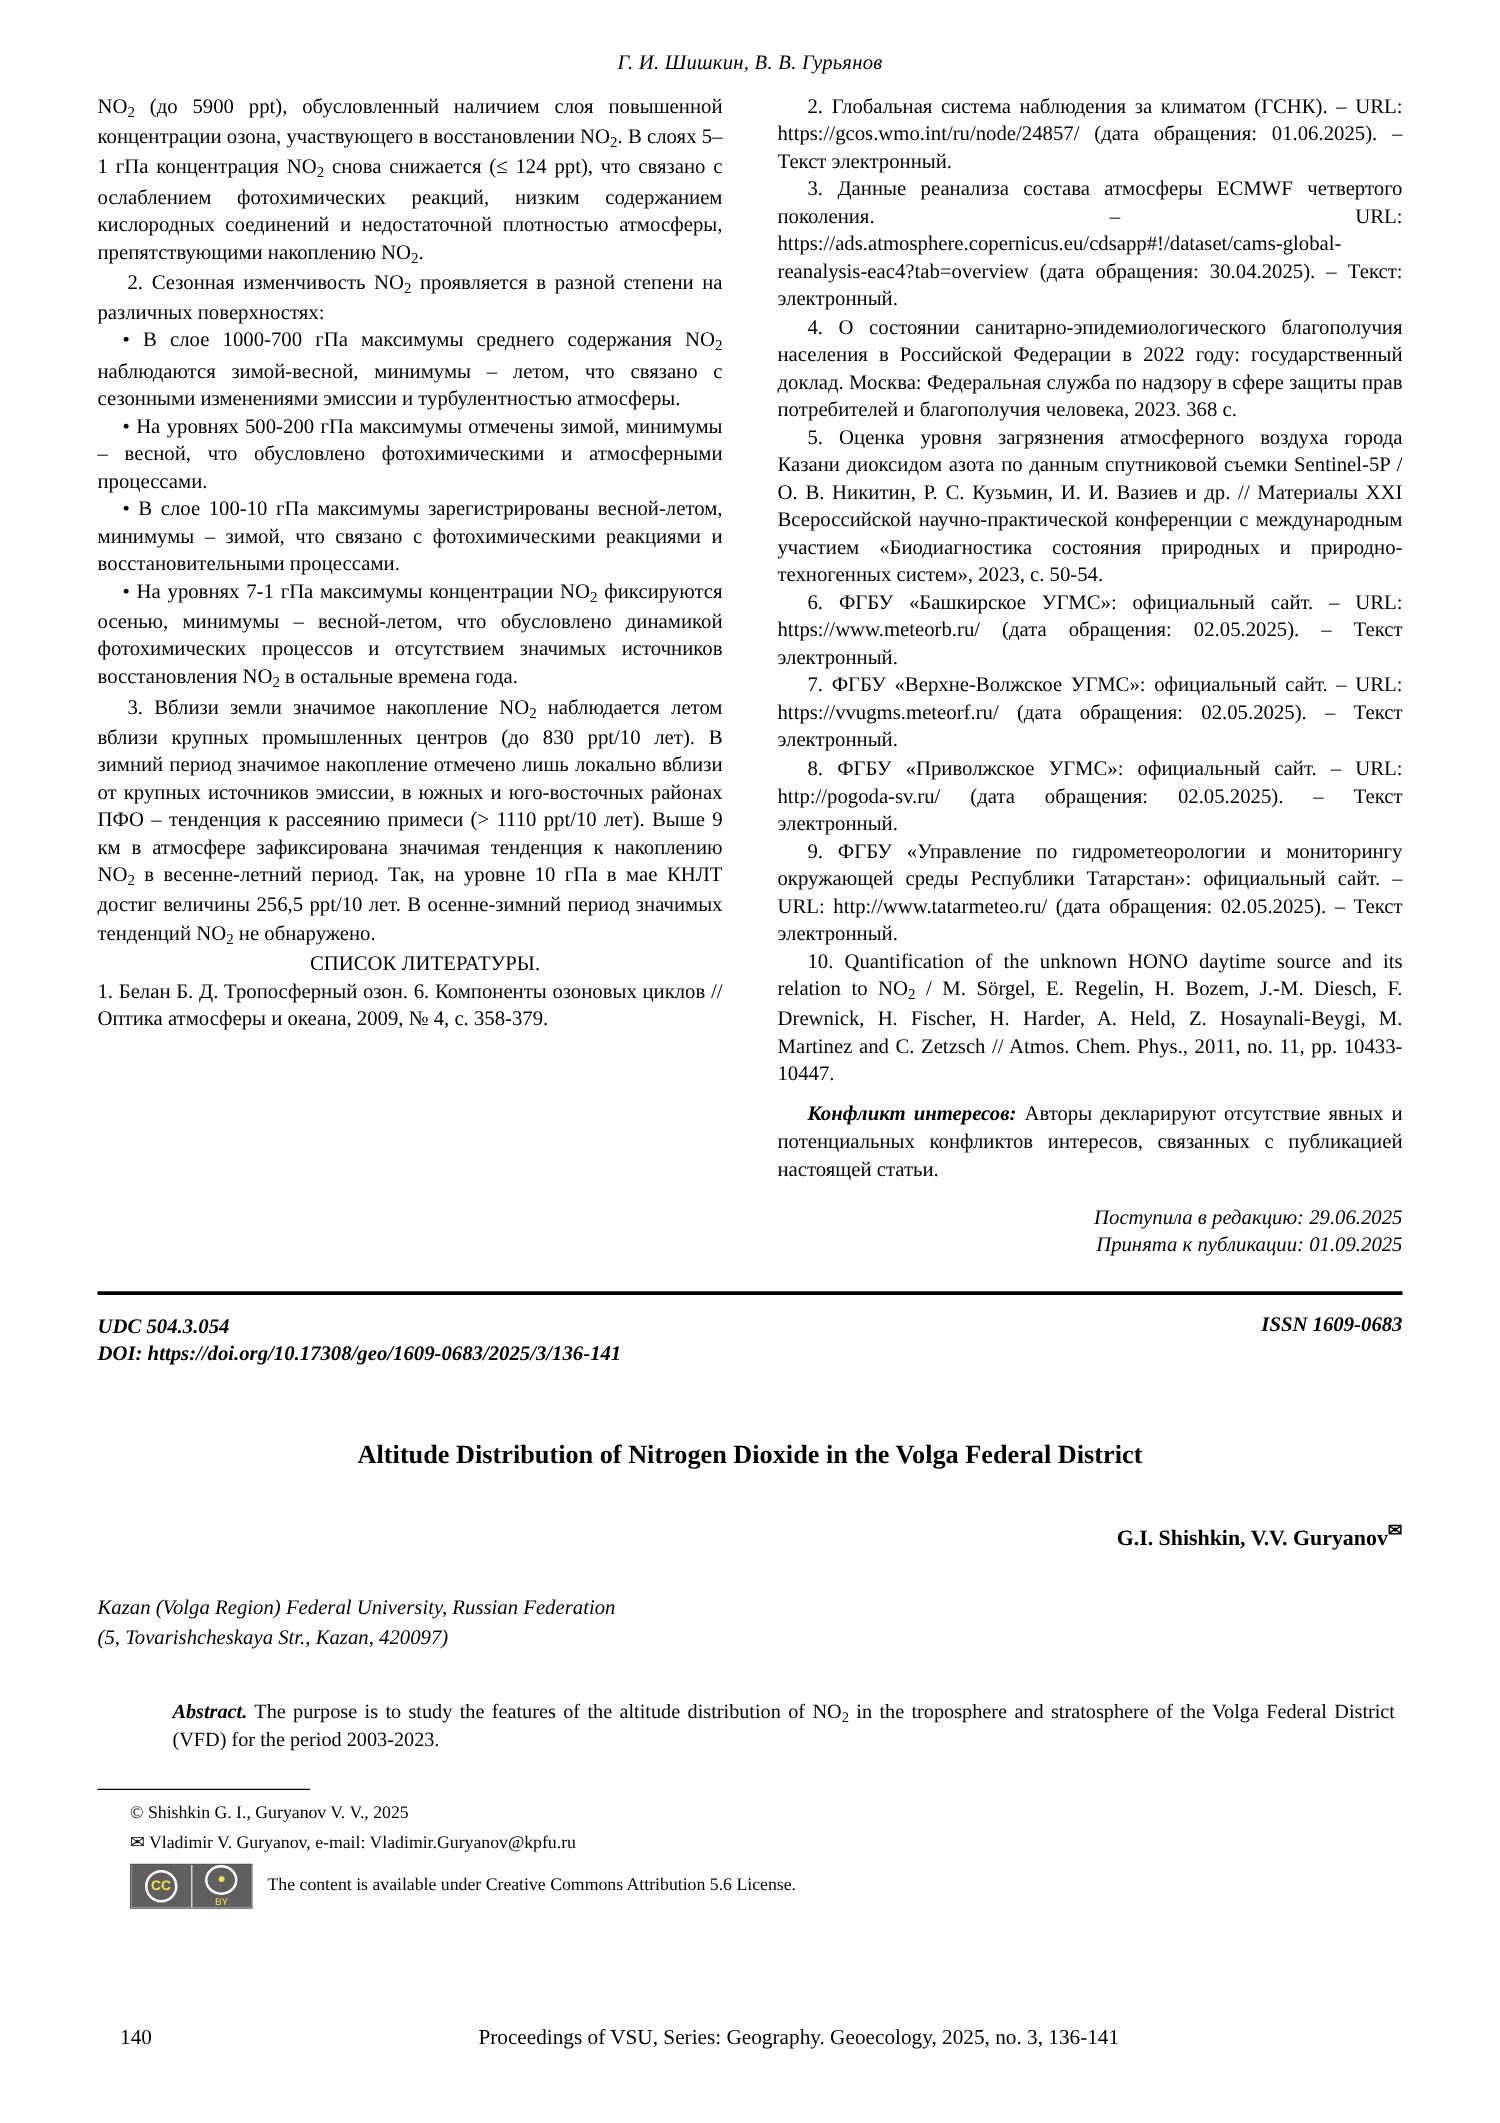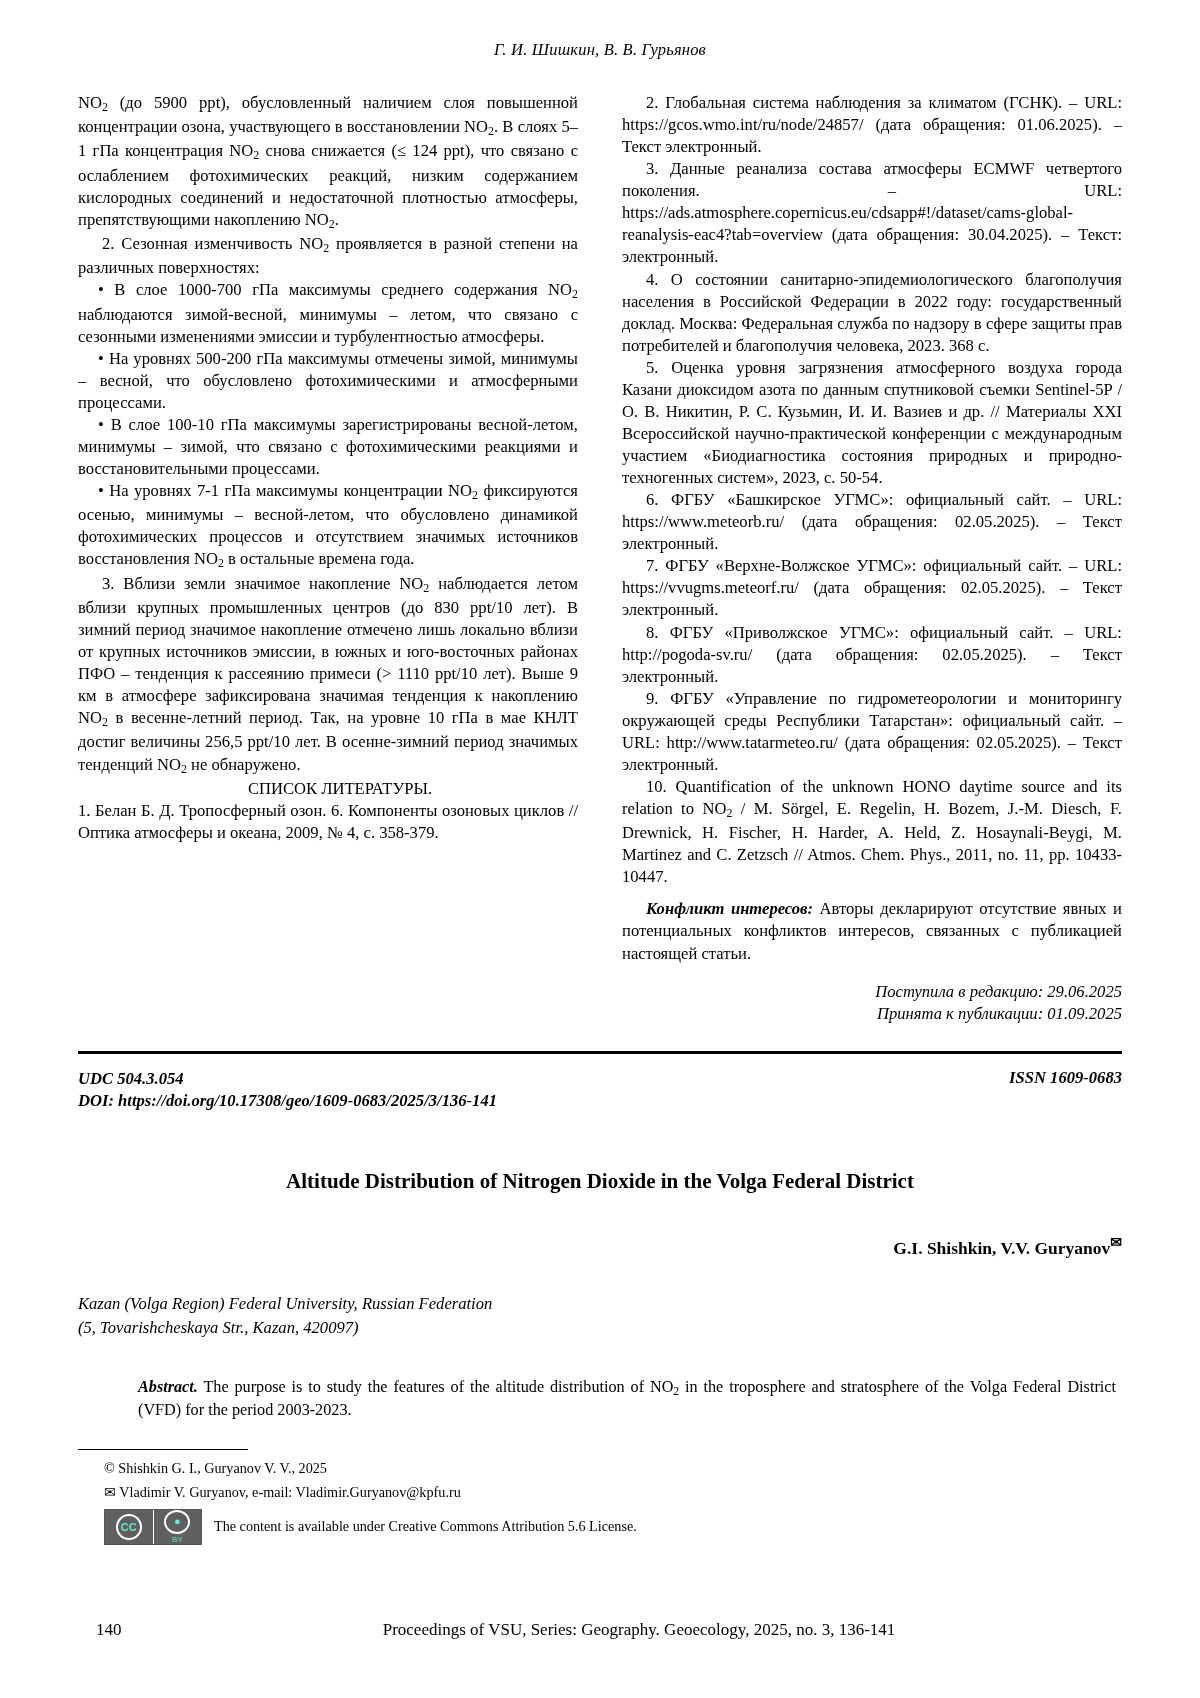--- a/index.html
+++ b/index.html
@@ -17,21 +17,21 @@
   .running-head {
     text-align:center;
     font-style:italic;
     font-size:16.5px;
     margin-top:40px;
     letter-spacing:0.2px;
   }
   .columns {
     display:flex;
     gap:44px;
-    margin-top:32px;
+    margin-top:14px;
   }
   .col {
     width:504px;
     font-size:16.6px;
     line-height:1.33;
     text-align:justify;
     text-justify:inter-word;
     hyphens:auto;
   }
   .col p { margin:0; text-indent:24px; }
@@ -94,21 +94,21 @@
   .footnotes .fn { margin:0 0 2px 0; }
   .cc-row { display:flex; align-items:center; gap:12px; margin-top:6px; }
   .cc-badge {
     width:96px; height:34px;
     border:1px solid #555;
     display:flex; overflow:hidden;
     background:#fff;
   }
   .cc-left, .cc-right {
     flex:1; display:flex; align-items:center; justify-content:center;
-    background:#5f5f5f; color:#5eead4;
+    background:#5f5f5f; color:#fde047;
   }
   .cc-left { border-right:1px solid #fff; }
   .cc-circle {
     width:22px; height:22px; border-radius:50%;
     border:2px solid #fff; display:flex; align-items:center;
     justify-content:center; font-size:11px; font-weight:bold;
     font-family:"Liberation Sans", sans-serif;
   }
   .cc-right { flex-direction:column; line-height:1; }
   .cc-by-label { font-size:8px; font-family:"Liberation Sans", sans-serif; margin-top:2px;}

